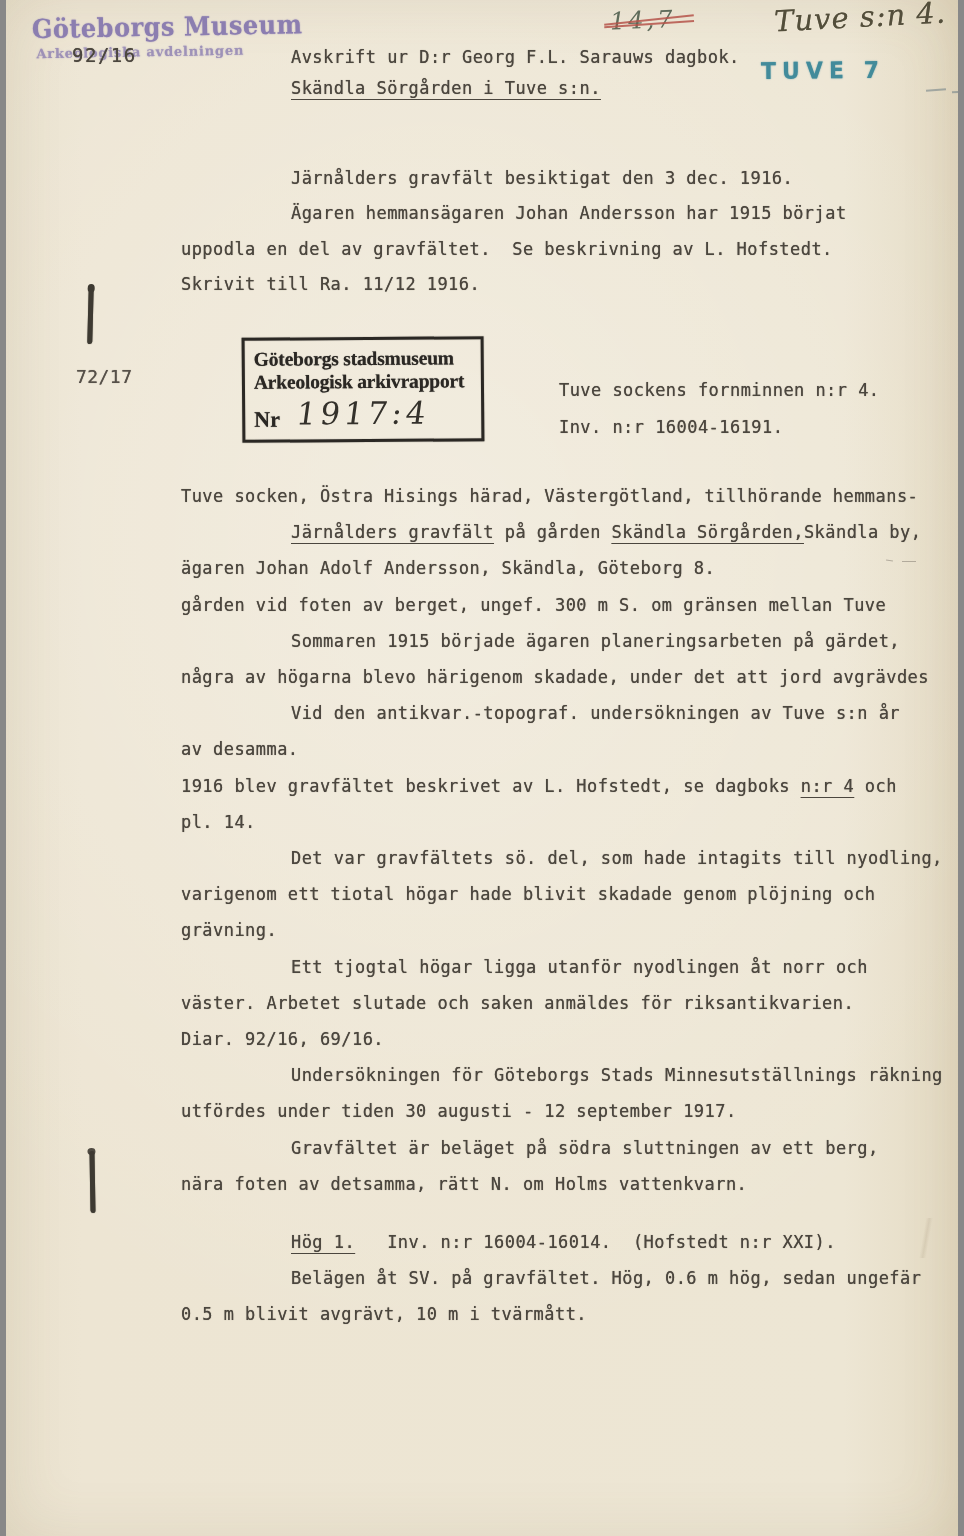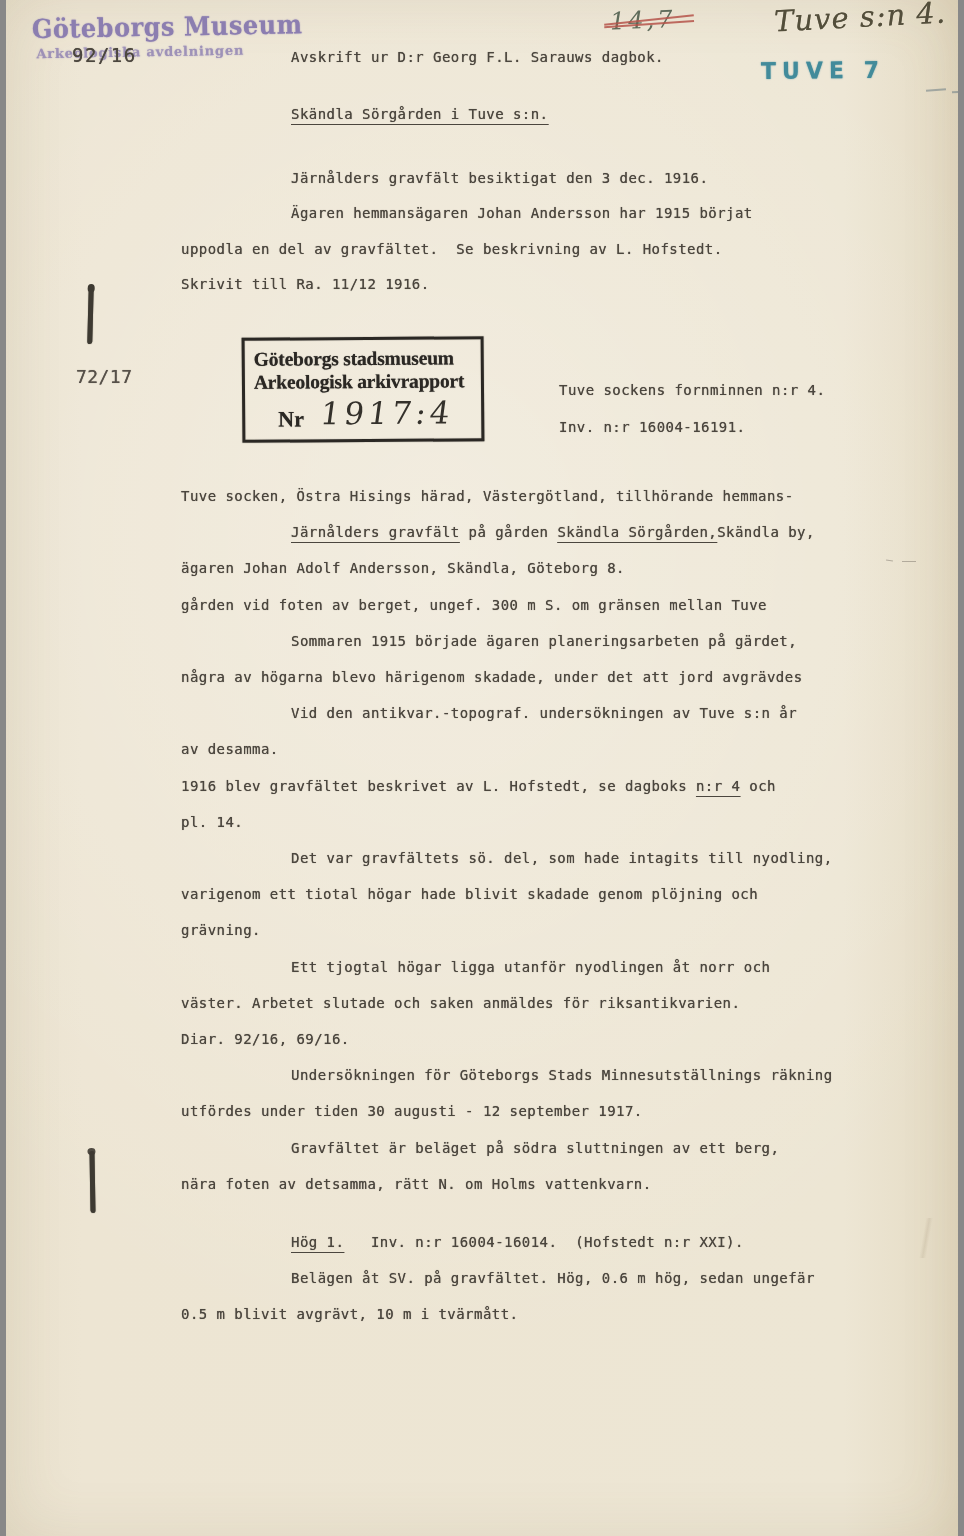--- a/index.html
+++ b/index.html
@@ -11,33 +11,33 @@
       linear-gradient(90deg, #e9e1cd 0%, #ede5d3 8%, #ede6d4 88%, #e6ddc7 97%, #e2d8c0 100%),
       var(--paper, #ece4d1);
     background-color: var(--paper, #ece4d1);
     box-shadow: inset 0 0 60px rgba(120,100,60,0.12);
     overflow:hidden;
     font-family:"DejaVu Sans Mono", monospace;
   }
   
   .typed {
     color: var(--ink, #4b463e);
-    font-size:14px; letter-spacing:0.45px;
+    font-size:17px; letter-spacing:0.45px;
     text-shadow:0 0 0.7px rgba(70,64,55,0.85);
   }
   .col { position:absolute; }
   .tline { white-space:pre; line-height:36.2px; }
   #intro-lines .tline { line-height:35.4px; }
   .tline.indent { padding-left:110px; }
   .u { text-decoration:underline; text-underline-offset:5px; text-decoration-thickness:1.4px; }
 
   
   .header { position:absolute; left:285px; top:44px; }
   .header .h1 { line-height:26px; }
-  .header .h2 { margin-top:36px; }
+  .header .h2 { margin-top:8px; }
 
   
   .museum-stamp {
     position:absolute; left:26px; top:12px; transform:rotate(-1deg);
     color:var(--museum-stamp,#8476ae);
   }
   .ms-title {
     font-family:"DejaVu Serif", serif; font-weight:bold; font-size:24px;
     letter-spacing:0.5px; transform:scaleY(1.08);
     text-shadow:0 0 1.4px rgba(132,118,174,0.8); opacity:0.92;
@@ -110,21 +110,20 @@
   }
   .bs-l1, .bs-l2 {
     font-family:"Liberation Serif", serif; font-weight:bold; font-size:19.5px;
     line-height:23px; letter-spacing:-0.2px; white-space:nowrap;
     text-shadow:0 0 0.8px rgba(43,40,36,0.8);
   }
   .bs-nr { margin-top:9px; display:flex; align-items:flex-end; }
   .bs-nr-label {
     font-family:"Liberation Serif", serif; font-weight:bold; font-size:22px;
     text-shadow:0 0 0.8px rgba(43,40,36,0.8);
-    margin-left:24px;
   }
   .bs-nr-value {
     font-family:"DejaVu Serif", serif; font-size:31px; line-height:30px;
     margin-left:16px; letter-spacing:4px; color:#34312b;
     transform:skewX(-8deg) translateY(-4px);
   }
 
   
   .reference { position:absolute; left:553px; top:372px; }
   .reference div { line-height:36.5px; white-space:pre; }

